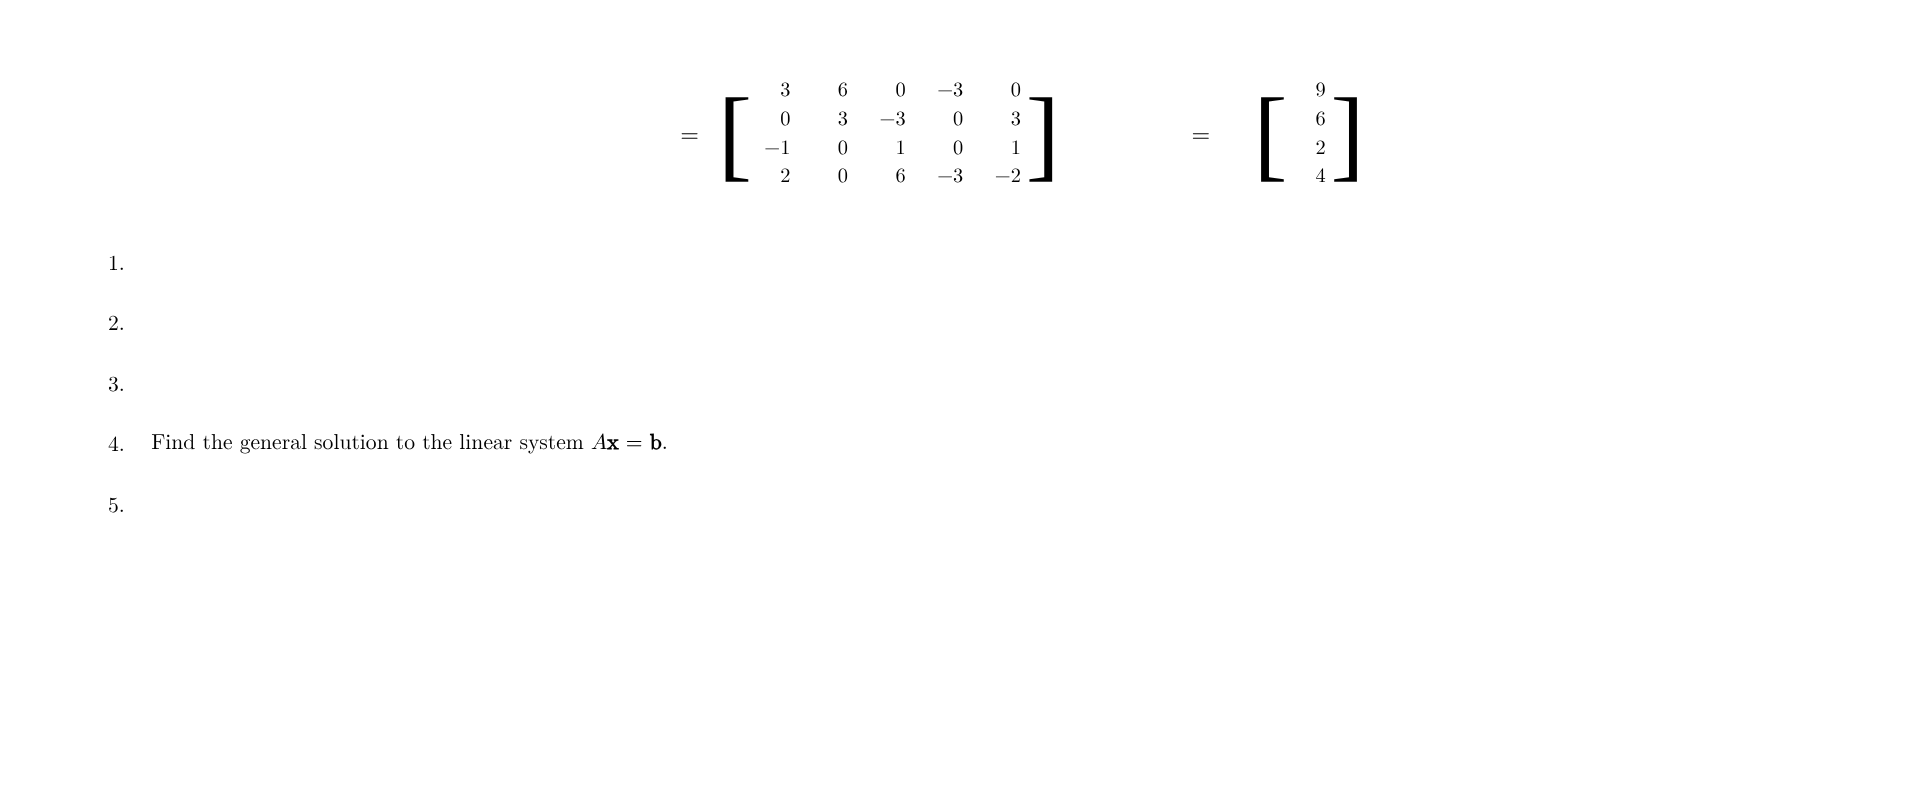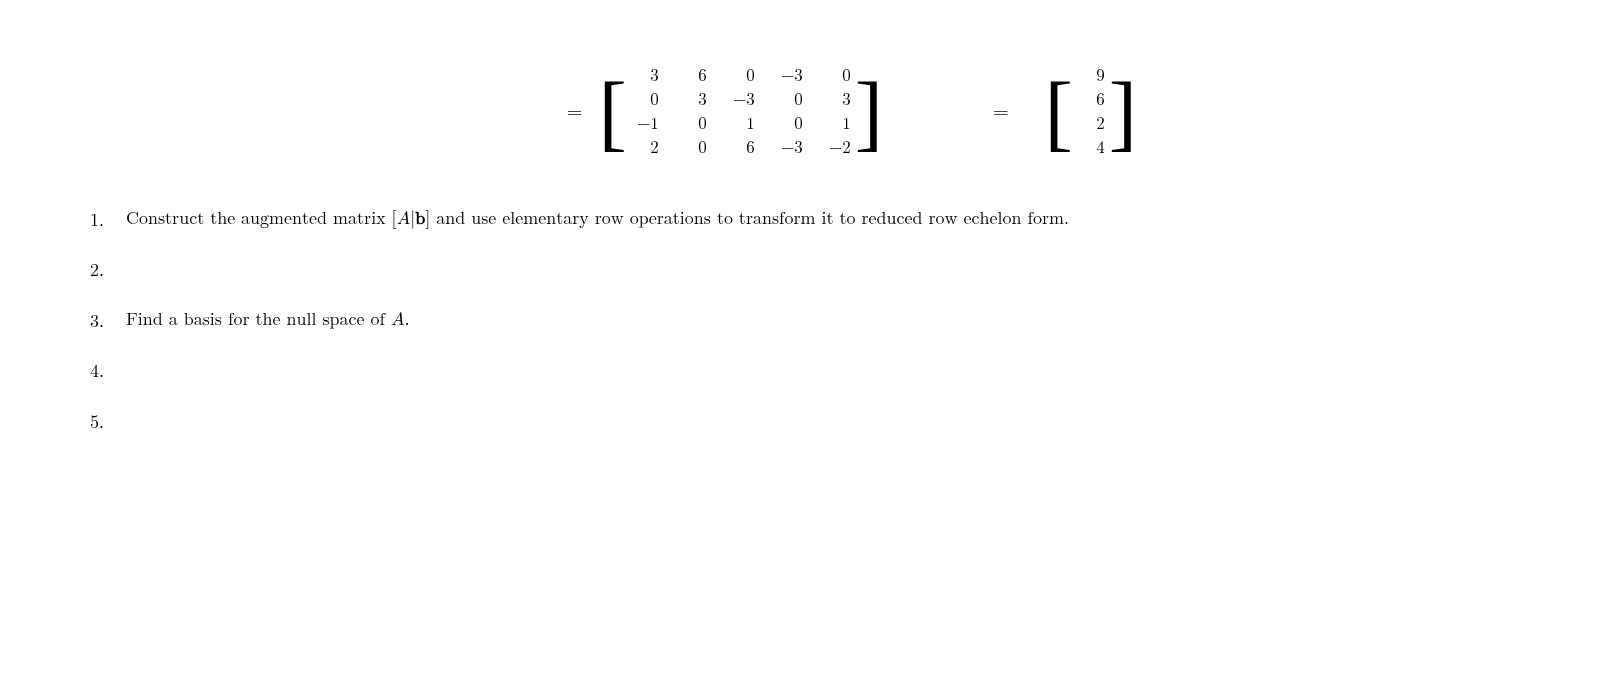--- a/index.html
+++ b/index.html
@@ -161,28 +161,27 @@
         <div class="matrix-cell">2</div>
         <div class="matrix-cell">4</div>
       </div>
     <span class="bracket-right">]</span>
   </div>
 </div>
 
 <div class="questions">
 <div class="question-item">
       <span class="q-number">1.</span>
-      <span class="q-text">Construct the augmented matrix [<span class="math-italic">A</span>|<strong>b</strong>] and use elementary row operations to transform it to reduced row echelon form.</span>
     </div>
     <div class="question-item">
       <span class="q-number">2.</span>
     </div>
     <div class="question-item">
       <span class="q-number">3.</span>
-      <span class="q-text">Find a basis for the null space of <span class="math-italic">A</span>.</span>
     </div>
     <div class="question-item">
       <span class="q-number">4.</span>
+      <span class="q-text">Find the general solution to the linear system <span class="math-italic">A</span><strong>x</strong> = <strong>b</strong>.</span>
     </div>
     <div class="question-item">
       <span class="q-number">5.</span>
     </div>
   </div>
 
 </body></html>

